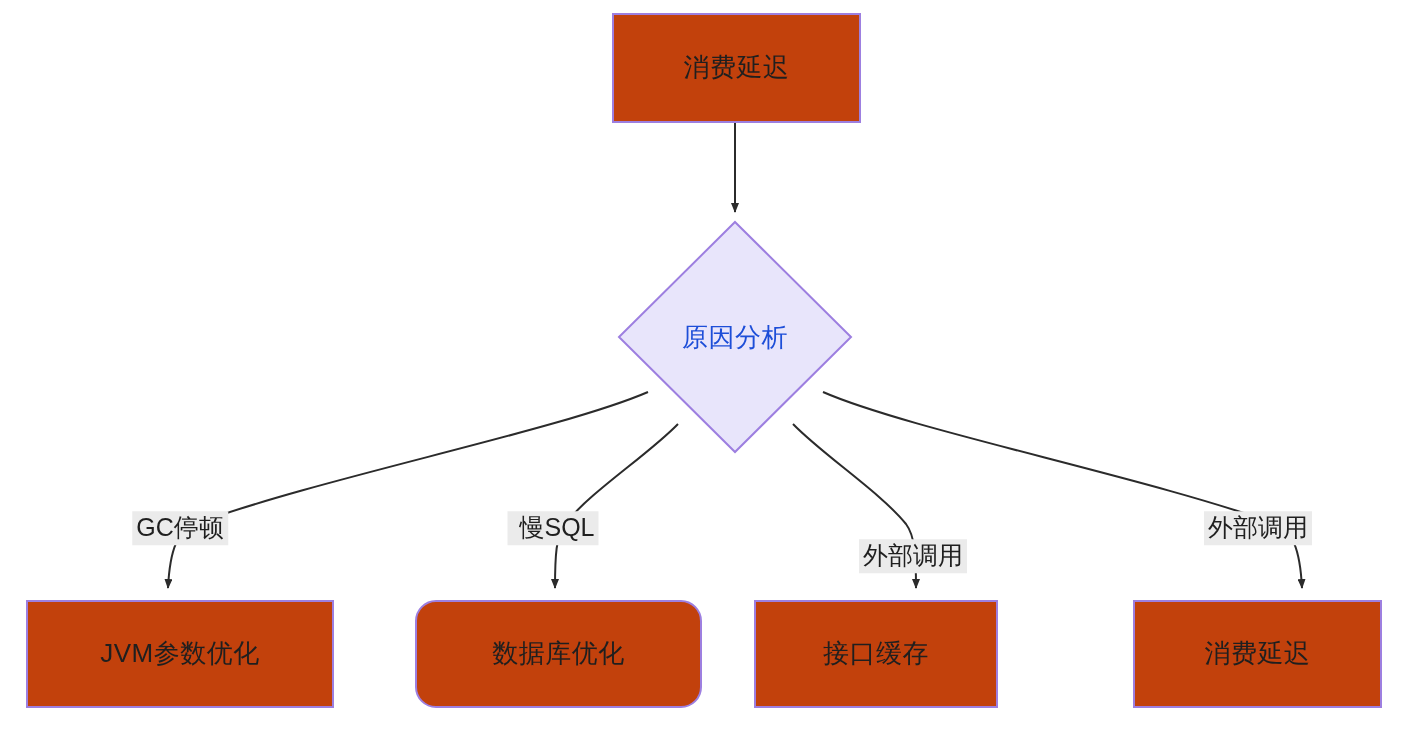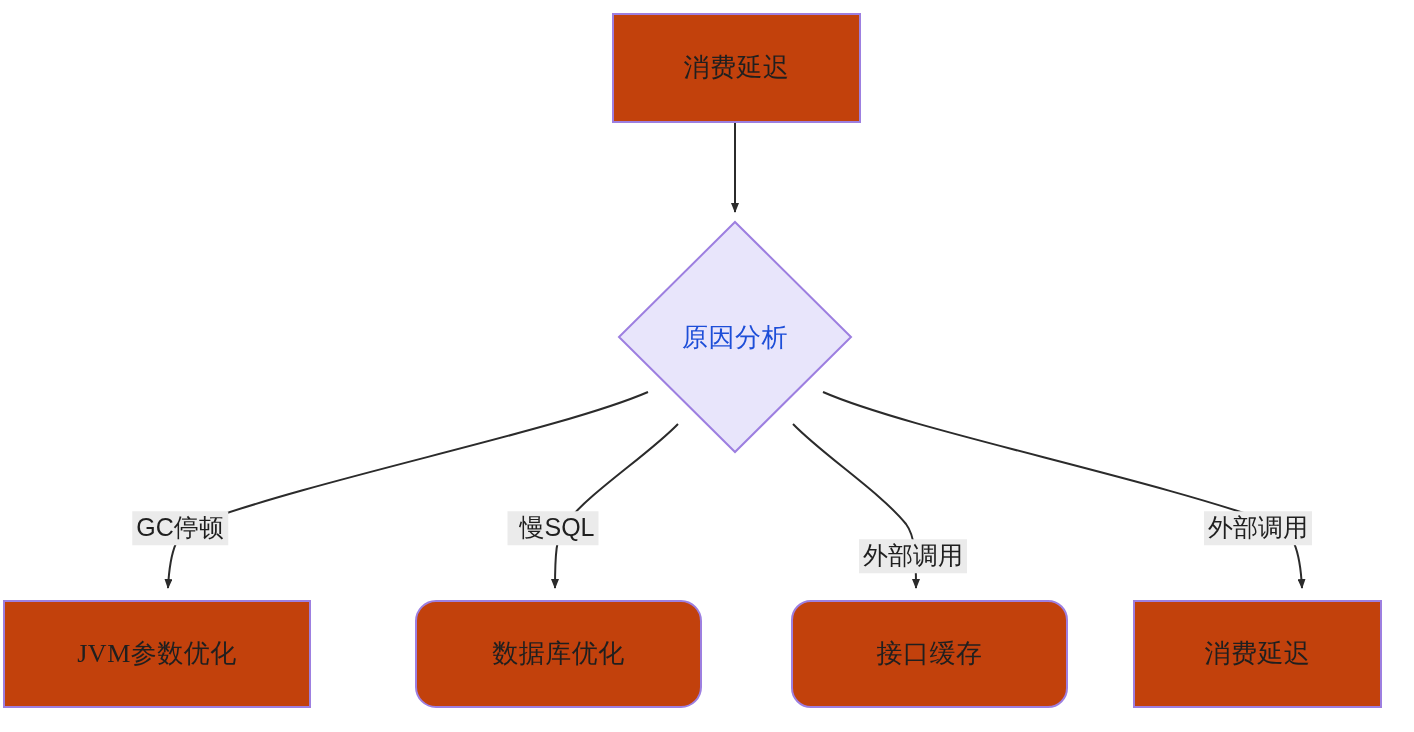--- a/index.html
+++ b/index.html
@@ -107,29 +107,29 @@
     <span class="node-label">消费延迟</span>
   </div>
 
   <div class="diamond-wrap" style="left:617px; top:220px;">
     <svg class="diamond-shape" viewBox="0 0 236 234" xmlns="http://www.w3.org/2000/svg">
       <polygon points="118,2 234,117 118,232 2,117" fill="#e8e5fb" stroke="#9d7fe0" stroke-width="2"></polygon>
     </svg>
     <div class="diamond-text">原因分析</div>
   </div>
 
-  <div class="node" style="left:3px; top:600px; width:308px; height:108px;font-family:Liberation Serif, serif;">
+  <div class="node" style="left:26px; top:600px; width:308px; height:108px;">
     <span class="node-label">JVM参数优化</span>
   </div>
 
   <div class="node" style="left:415px; top:600px; width:287px; height:108px;border-radius:21px;">
     <span class="node-label">数据库优化</span>
   </div>
 
-  <div class="node" style="left:791px; top:600px; width:277px; height:108px;border-radius:20px;">
+  <div class="node" style="left:754px; top:600px; width:244px; height:108px;">
     <span class="node-label">接口缓存</span>
   </div>
 
   <div class="node" style="left:1133px; top:600px; width:249px; height:108px;">
     <span class="node-label">消费延迟</span>
   </div>
 
   <div class="edge-label" style="left:180px; top:528px;">GC停顿</div>
 
   <div class="edge-label" style="left:553px; top:528px;padding-left:12px;">慢SQL</div>

